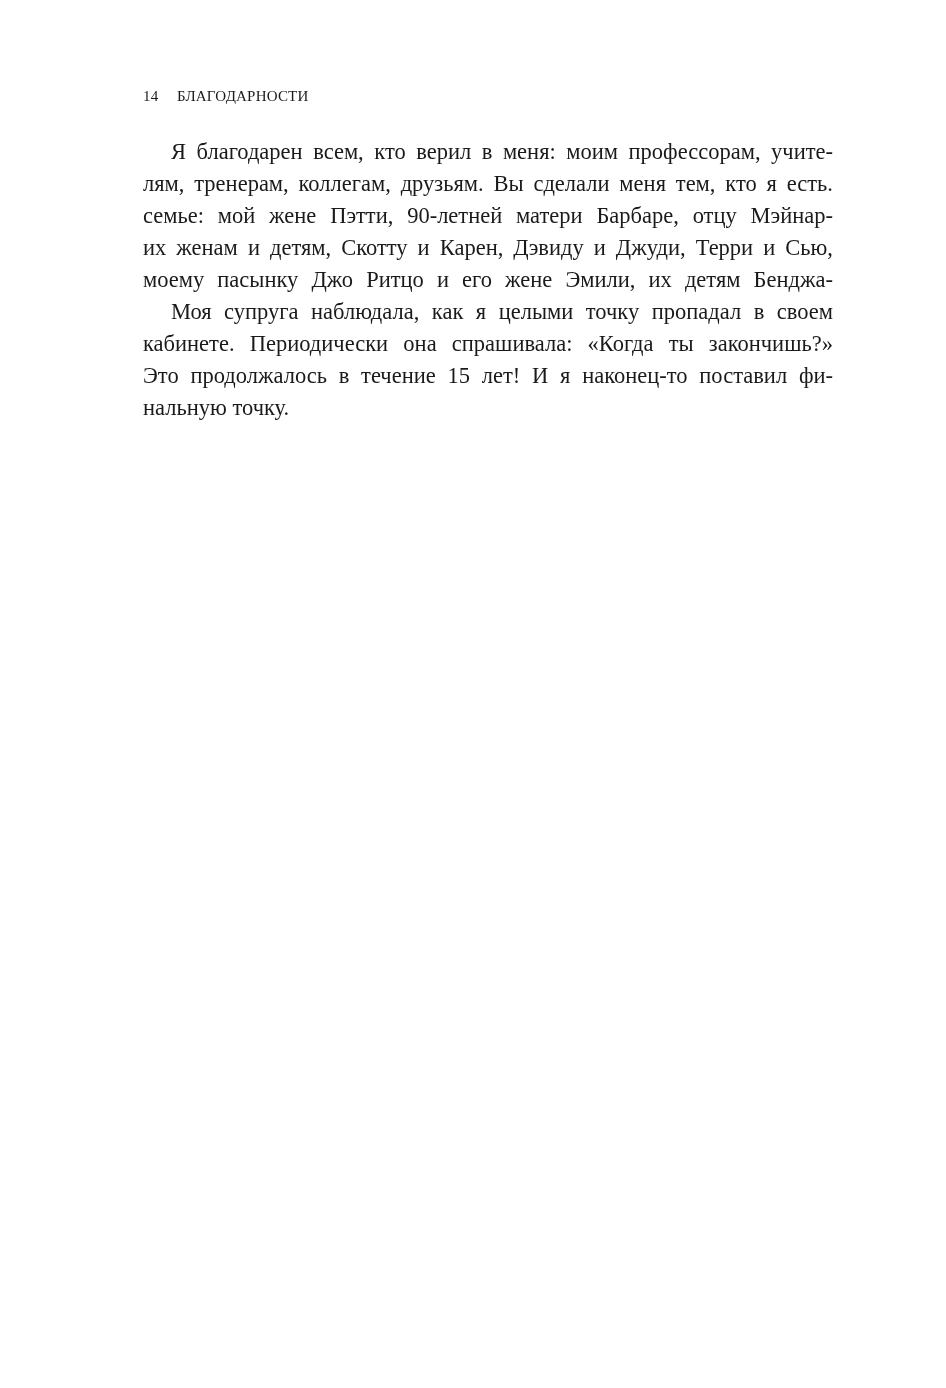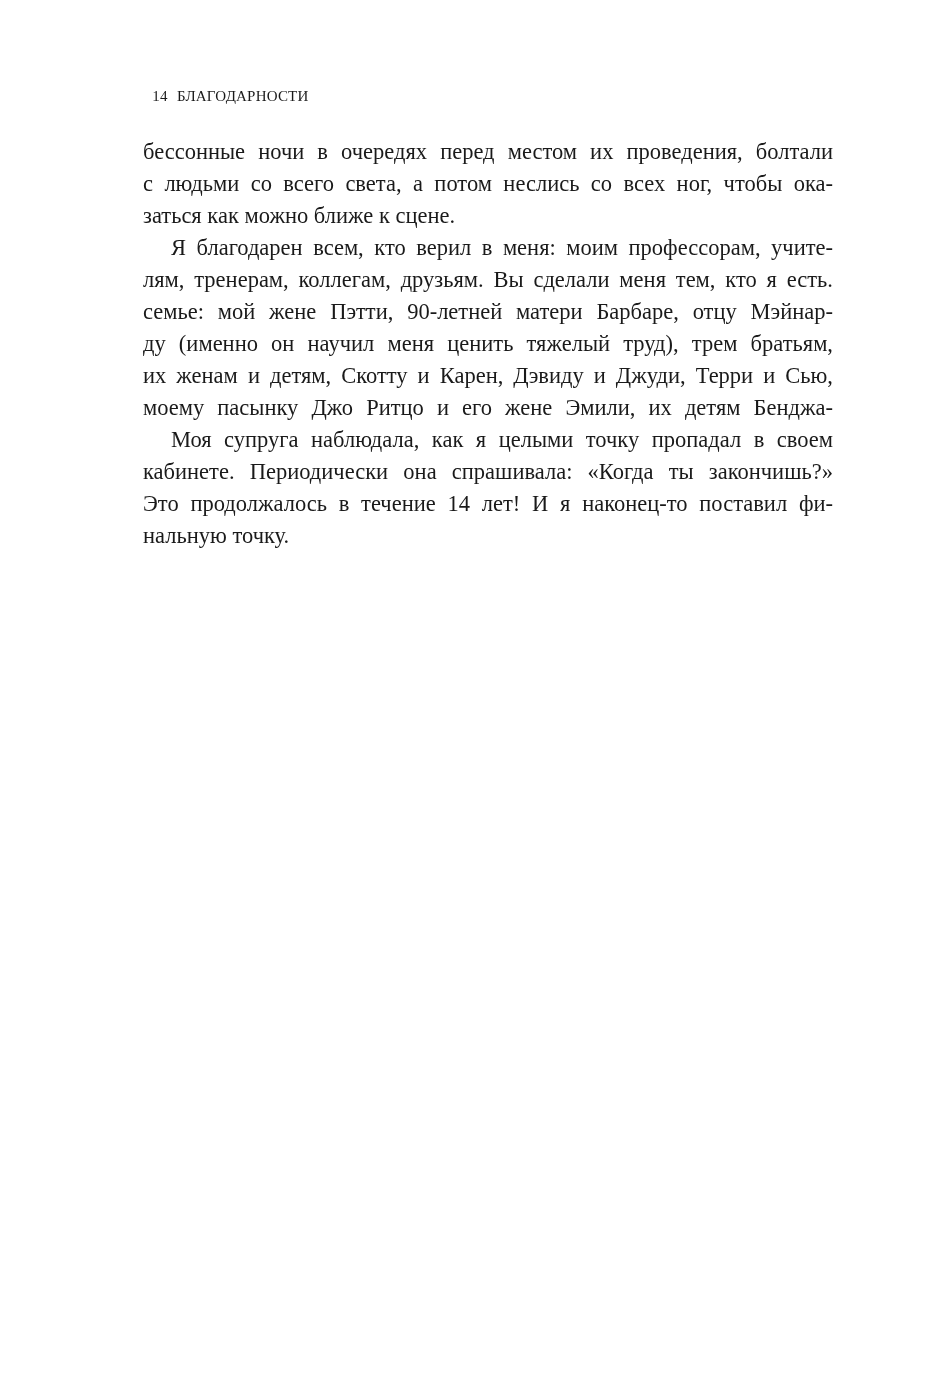--- a/index.html
+++ b/index.html
@@ -19,21 +19,20 @@
       position: absolute;
       left: 143px;
       top: 88px;
       font-size: 15px;
       letter-spacing: 0.2px;
       white-space: nowrap;
     }
     .running-head .page-num {
       display: inline-block;
       width: 34px;
-      text-align: center;
     }
     .text-body {
       position: absolute;
       left: 143px;
       top: 136px;
       width: 690px;
       font-size: 22.5px;
       line-height: 32px;
     }
     .line {
@@ -55,37 +54,31 @@
   </style>
 </head>
 <body>
 
 <div class="running-head">
   <span class="page-num">14</span><span>БЛАГОДАРНОСТИ</span>
 </div>
 
 <div class="text-body">
 
-  <div>
-    <span class="line"><span>бессонные ночи в очередях перед местом их проведения, болтали</span></span>
-    <span class="line"><span>с людьми со всего света, а потом неслись со всех ног, чтобы ока-</span></span>
-    <span class="line last"><span>заться как можно ближе к сцене.</span></span>
-  </div>
 
   <div>
     <span class="line indent"><span>Я благодарен всем, кто верил в меня: моим профессорам, учите-</span></span>
     <span class="line"><span>лям, тренерам, коллегам, друзьям. Вы сделали меня тем, кто я есть.</span></span>
   </div>
 
   <div>
     <span class="line"><span>семье: мой жене Пэтти, 90-летней матери Барбаре, отцу Мэйнар-</span></span>
-    <span class="line"><span>ду (именно он научил меня ценить тяжелый труд), трем братьям,</span></span>
     <span class="line"><span>их женам и детям, Скотту и Карен, Дэвиду и Джуди, Терри и Сью,</span></span>
     <span class="line"><span>моему пасынку Джо Ритцо и его жене Эмили, их детям Бенджа-</span></span>
   </div>
 
   <div>
     <span class="line indent"><span>Моя супруга наблюдала, как я целыми точку пропадал в своем</span></span>
     <span class="line"><span>кабинете. Периодически она спрашивала: «Когда ты закончишь?»</span></span>
-    <span class="line"><span>Это продолжалось в течение 14 лет! И я наконец-то поставил фи-</span></span>
+    <span class="line"><span>Это продолжалось в течение 15 лет! И я наконец-то поставил фи-</span></span>
     <span class="line last"><span>нальную точку.</span></span>
   </div>
 </div>
 
 </body></html>

